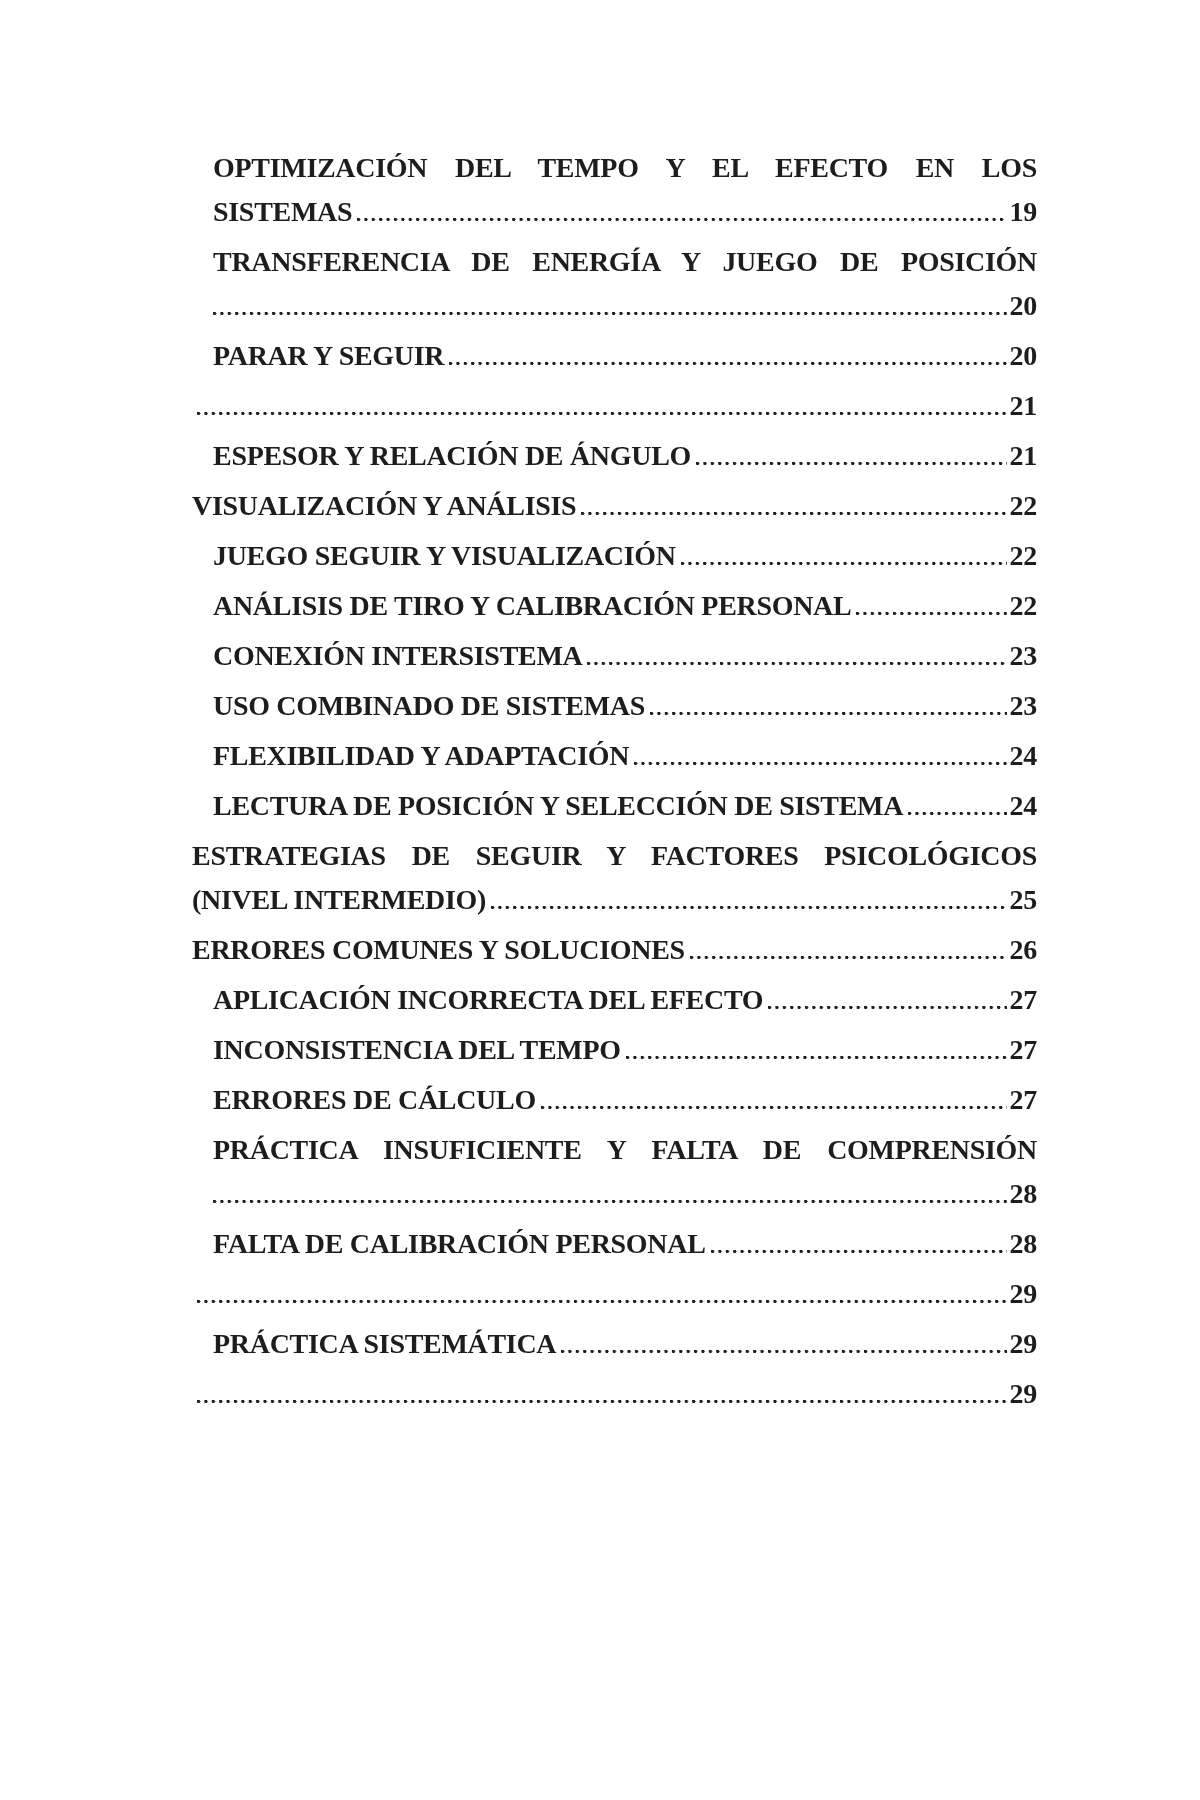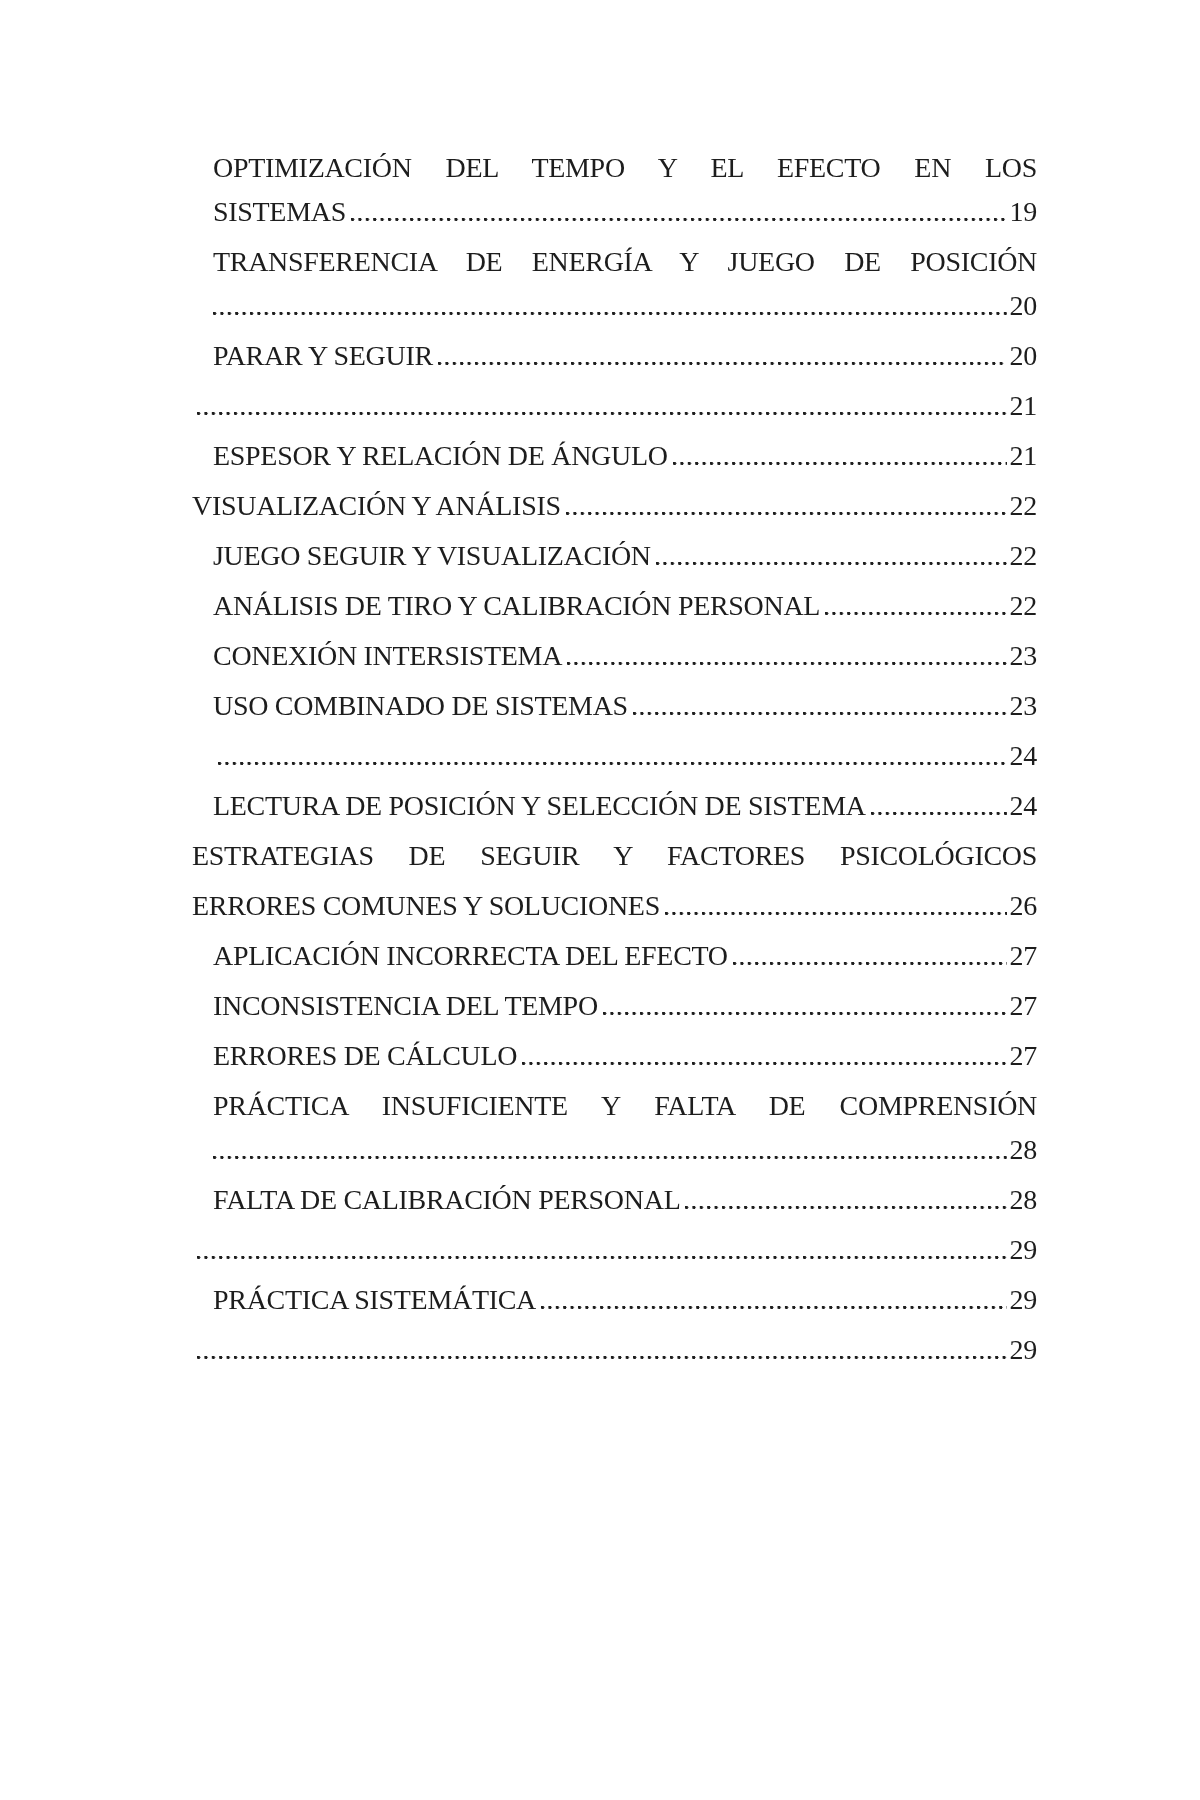--- a/index.html
+++ b/index.html
@@ -12,20 +12,21 @@
     background: #ffffff;
     font-family: "Liberation Serif", "DejaVu Serif", serif;
     color: #1d1d1d;
   }
   .page {
     position: relative;
     width: 1200px;
     height: 1480px;
     background: #ffffff;
     overflow: hidden;
+    font-weight: bold;
   }
   .toc {
     position: absolute;
     left: 192px;
     top: 146px;
     width: 845px;
     font-size: 28px;
     letter-spacing: -0.3px;
   }
   .entry {
@@ -138,33 +139,39 @@
   </div>
       <div class="entry level-2">
     <div class="lline">
       <span class="txt">USO COMBINADO DE SISTEMAS</span>
       <span class="leader"></span>
       <span class="pnum">23</span>
     </div>
   </div>
       <div class="entry level-2">
     <div class="lline">
+      <span class="txt">FLEXIBILIDAD Y ADAPTACIÓN</span>
       <span class="leader"></span>
       <span class="pnum">24</span>
     </div>
   </div>
       <div class="entry level-2">
     <div class="lline">
       <span class="txt">LECTURA DE POSICIÓN Y SELECCIÓN DE SISTEMA</span>
       <span class="leader"></span>
       <span class="pnum">24</span>
     </div>
   </div>
       <div class="entry level-1">
     <div class="jline">ESTRATEGIAS DE SEGUIR Y FACTORES PSICOLÓGICOS</div>
+        <div class="lline">
+      <span class="txt">(NIVEL INTERMEDIO)</span>
+      <span class="leader"></span>
+      <span class="pnum">25</span>
+    </div>
   </div>
       <div class="entry level-1">
     <div class="lline">
       <span class="txt">ERRORES COMUNES Y SOLUCIONES</span>
       <span class="leader"></span>
       <span class="pnum">26</span>
     </div>
   </div>
       <div class="entry level-2">
     <div class="lline">

